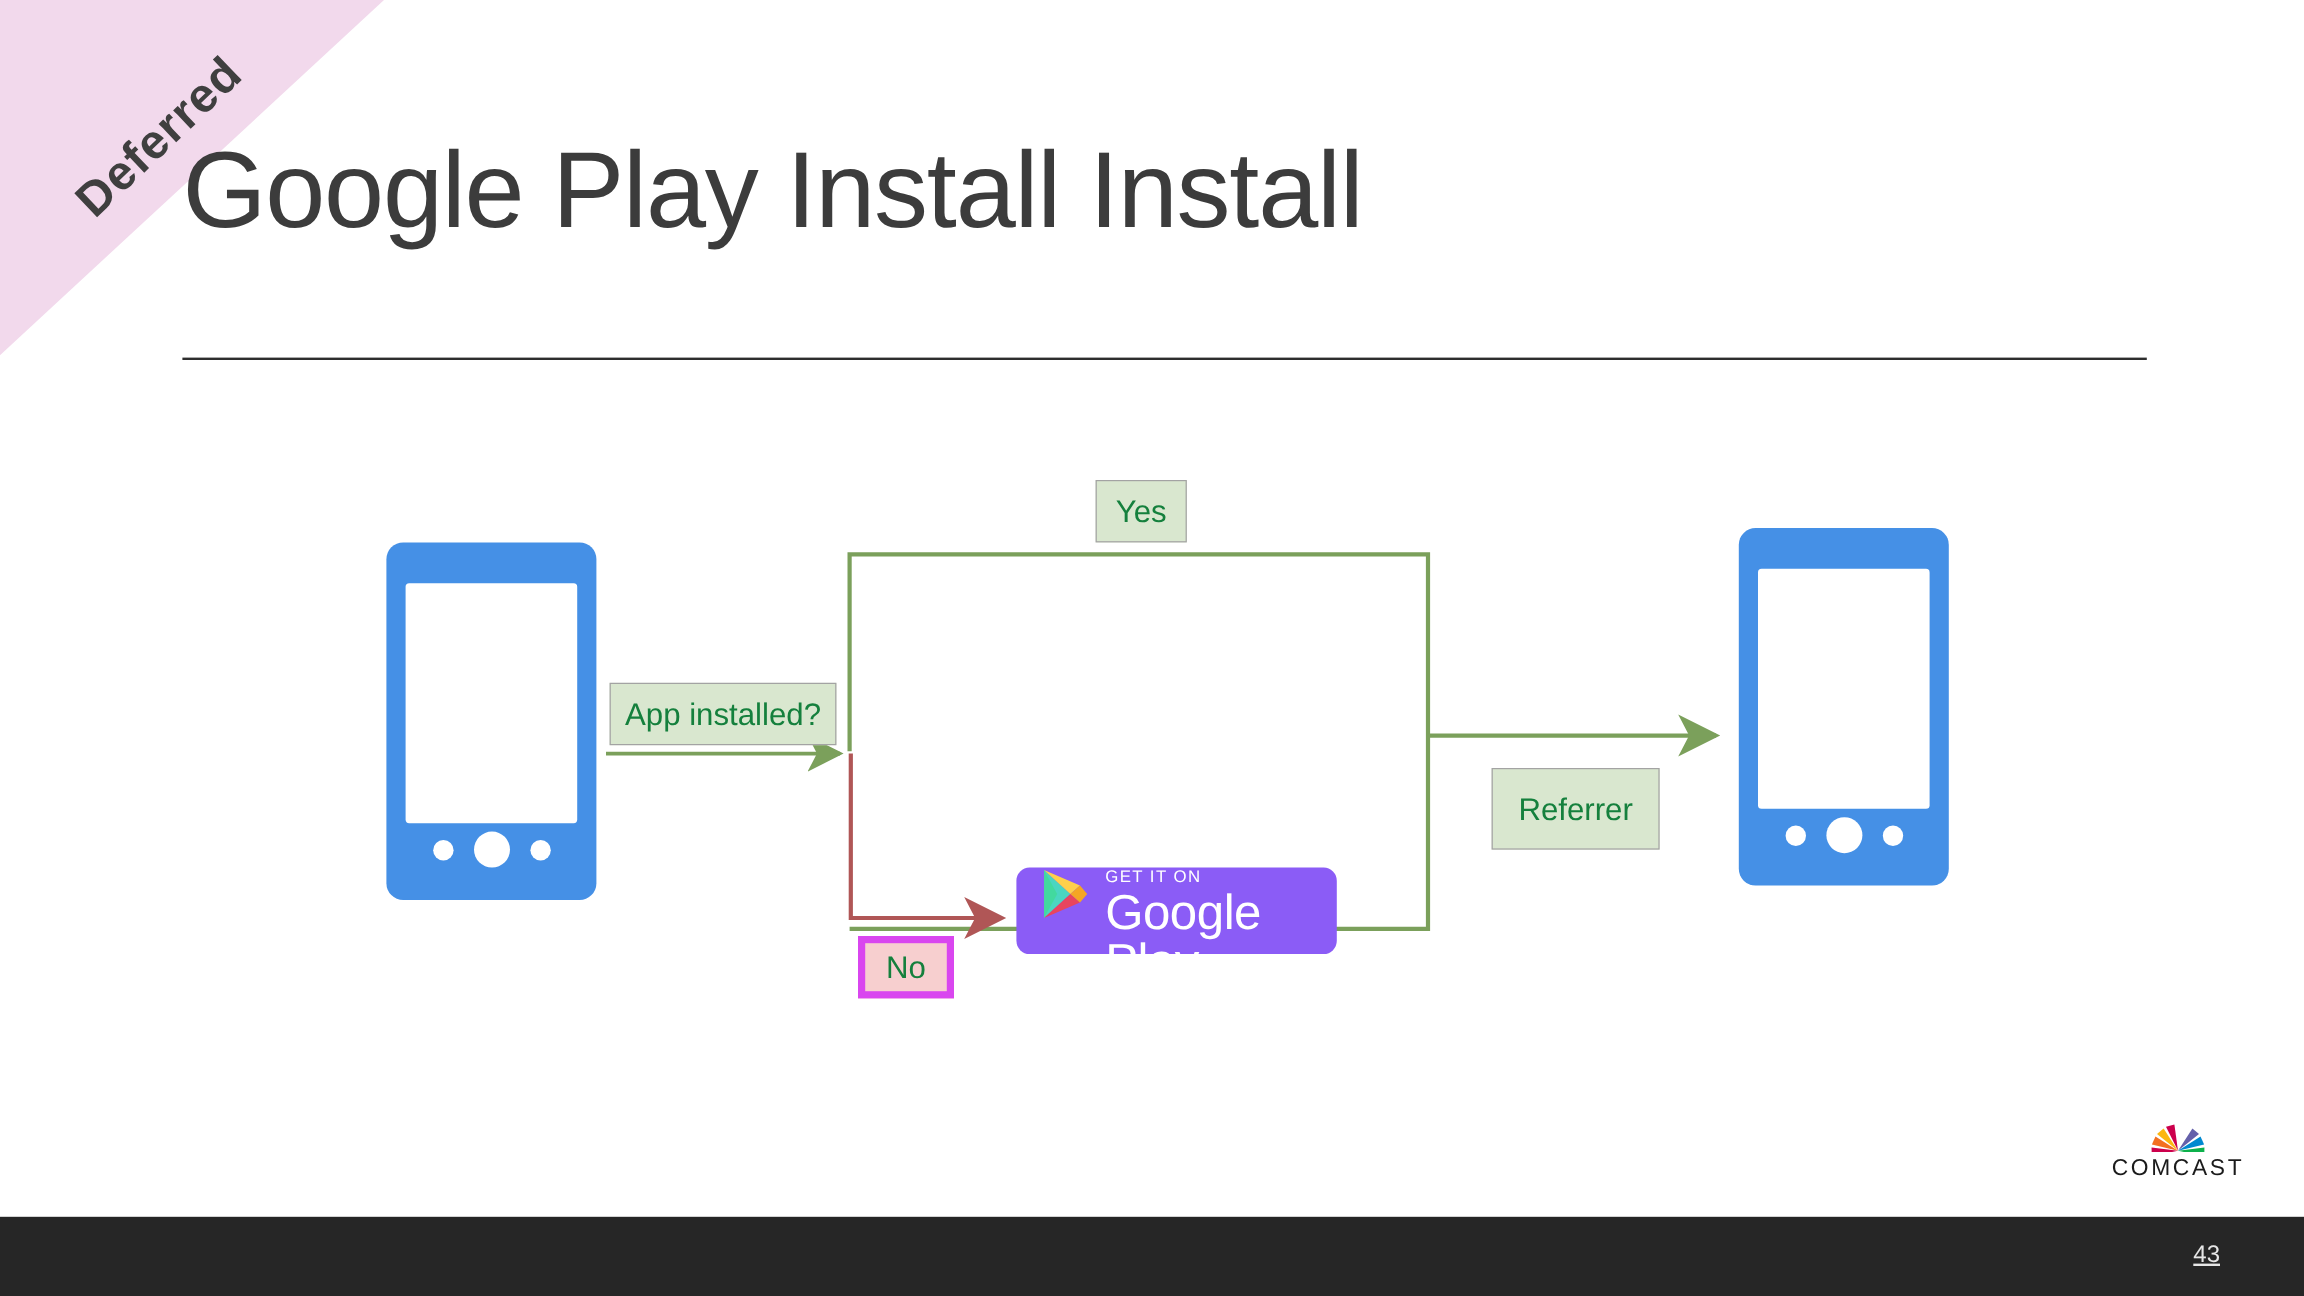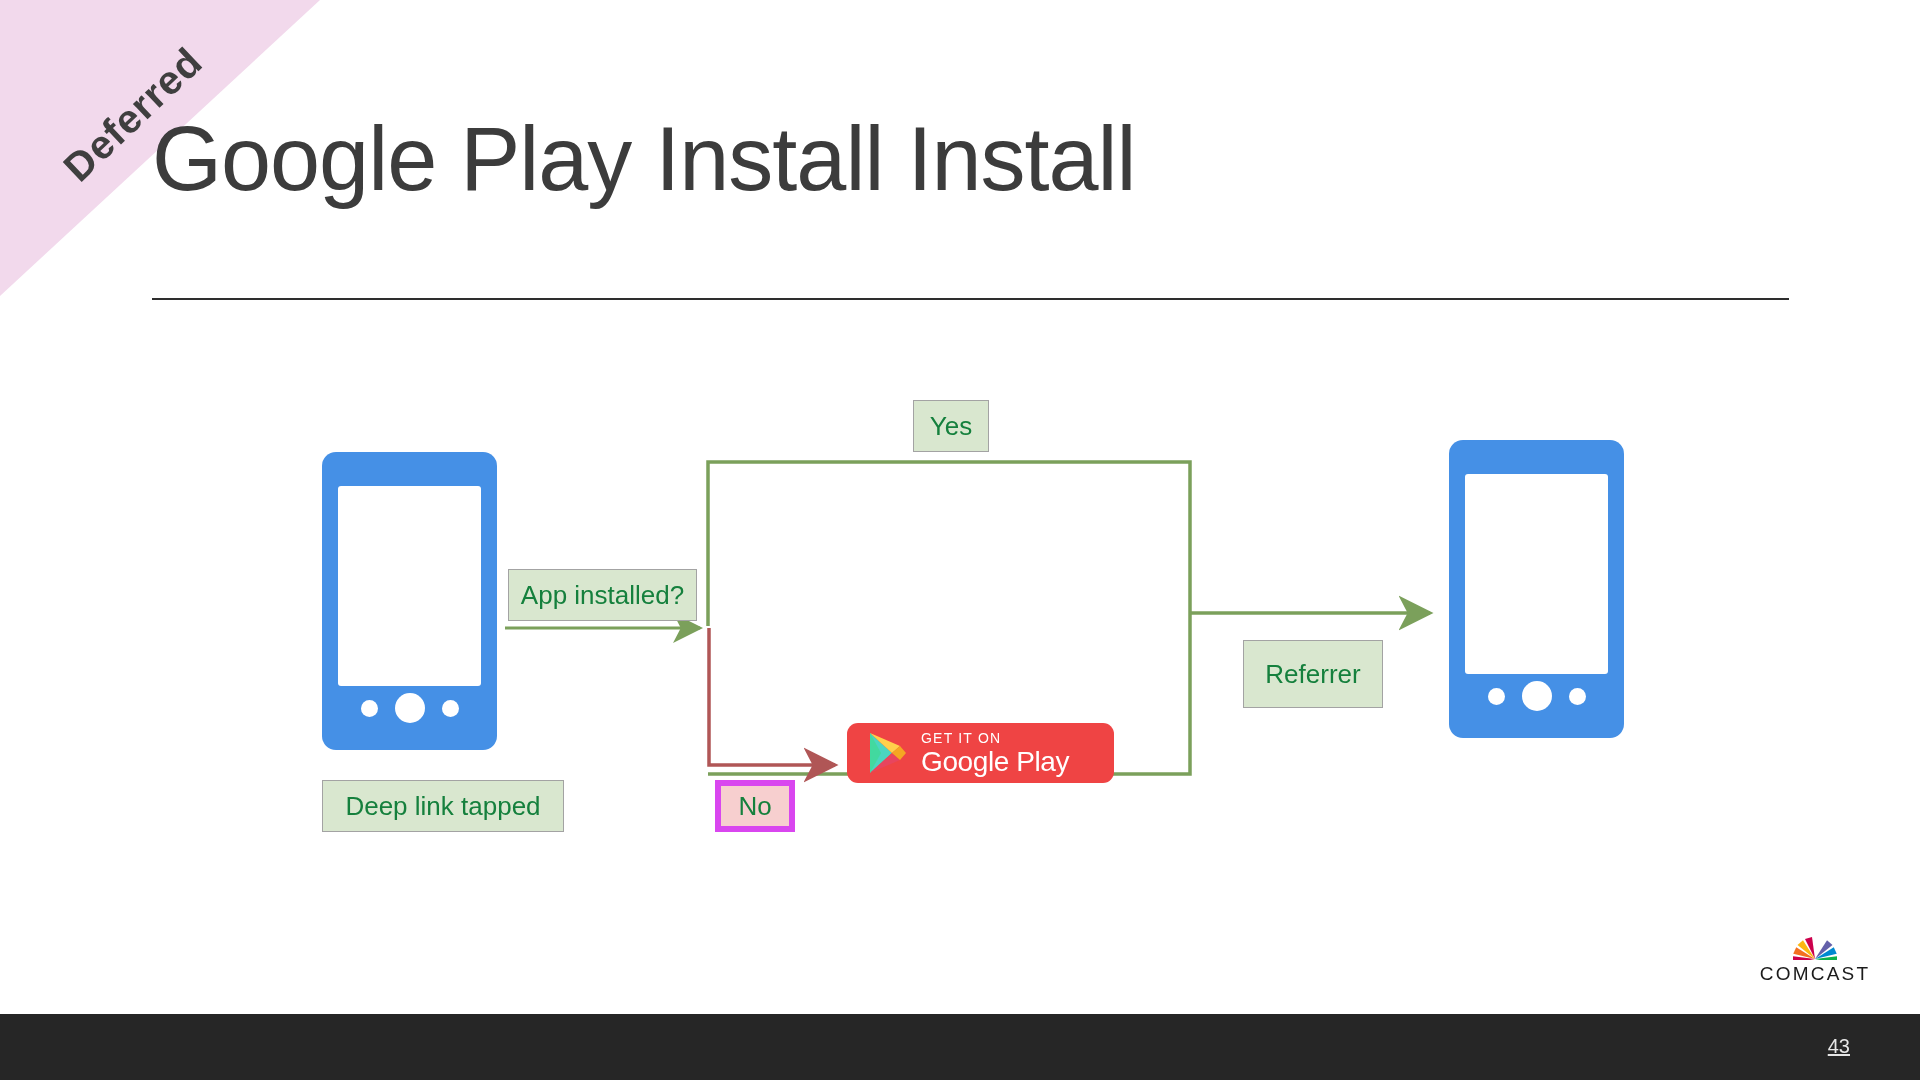--- a/index.html
+++ b/index.html
@@ -137,38 +137,38 @@
     width: 1920px; height: 1080px;
     pointer-events: none;
   }
 
   
   #gp-badge {
     position: absolute;
     left: 847px;
     top: 723px;
     width: 267px;
-    height: 60px;
-    background: #ef4444;
+    height: 72px;
+    background: #8b5cf6;
     border-radius: 11px;
     display: flex;
-    align-items: center;
+    align-items: flex-start;
     padding-left: 20px;
   }
   #gp-icon { width: 40px; height: 44px; flex: none; }
   #gp-text { margin-left: 14px; line-height: 1; }
   #gp-getiton {
     font-size: 14px;
     color: #ffffff;
     letter-spacing: 1.2px;
     font-family: "Liberation Sans", sans-serif;
     margin-bottom: 3px;
   }
   #gp-name {
-    font-size: 28px;
+    font-size: 41px;
     color: #ffffff;
     font-family: "Liberation Sans", sans-serif;
     letter-spacing: -0.4px;
   }
 
   
   #comcast-logo {
     position: absolute;
     left: 1740px;
     top: 928px;
@@ -247,21 +247,20 @@
     <div class="phone-screen"></div>
     <div class="phone-btns">
       <span class="pbtn-sm"></span>
       <span class="pbtn-lg"></span>
       <span class="pbtn-sm"></span>
     </div>
   </div>
 
   <div class="chip chip-green" id="chip-yes">Yes</div>
   <div class="chip chip-green" id="chip-app-installed">App installed?</div>
-  <div class="chip chip-green" id="chip-deep-link">Deep link tapped</div>
   <div class="chip chip-pink" id="chip-no">No</div>
   <div class="chip chip-green" id="chip-referrer">Referrer</div>
 
   <div id="gp-badge">
     <svg id="gp-icon" viewBox="0 0 40 44">
       <path d="M3,2 L3,42 L25,22 Z" fill="#4ad6c0"></path>
       <path d="M3,2 L25,22 L33,15 Z" fill="#ffd04b"></path>
       <path d="M3,42 L25,22 L33,29 Z" fill="#e8455e"></path>
       <path d="M25,22 L33,15 L39,22 L33,29 Z" fill="#f5a623"></path>
       <path d="M3,2 L3,42 L14,22 Z" fill="#3ddc84" opacity="0.55"></path>

